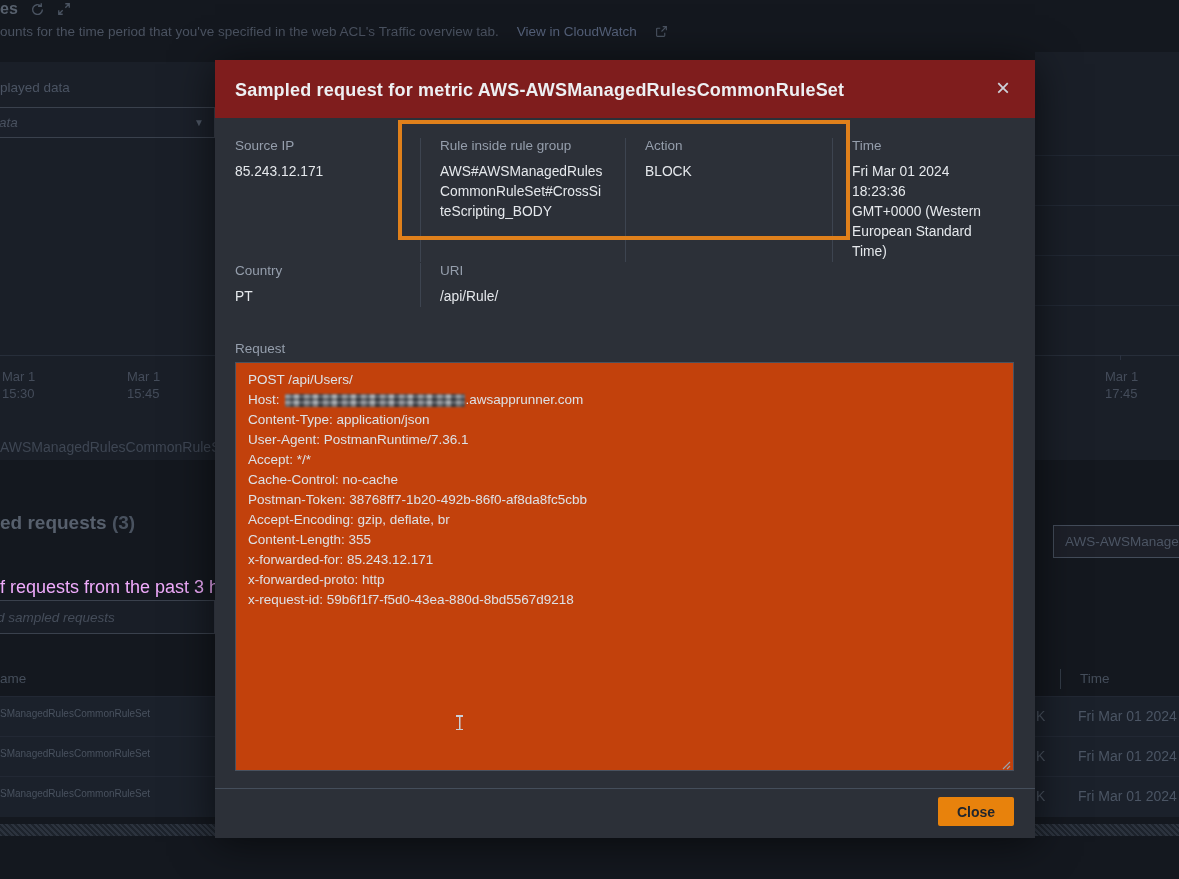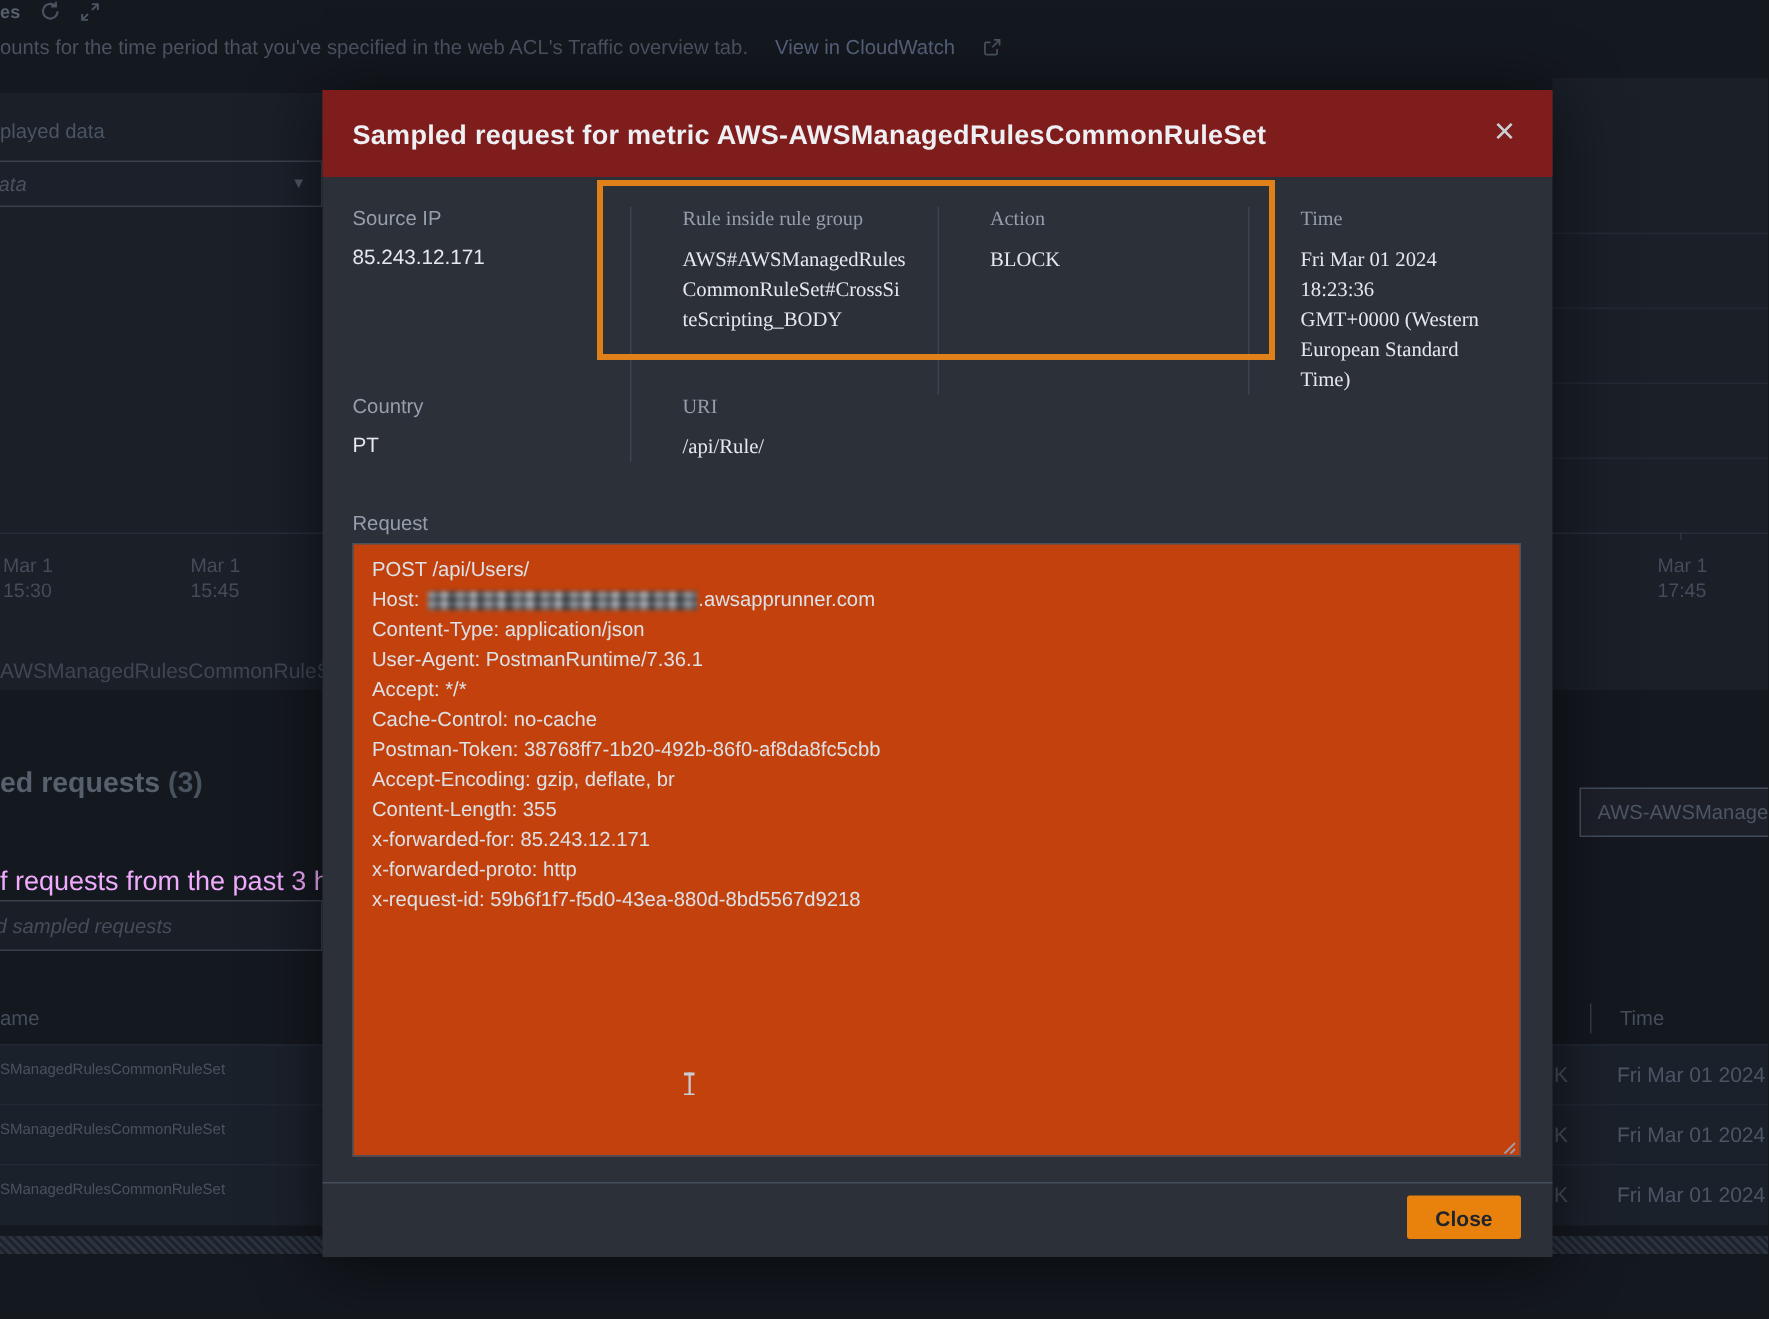--- a/index.html
+++ b/index.html
@@ -7,21 +7,21 @@
     position:relative; width:1179px; height:879px; overflow:hidden;
     background:#14181f;
     font-family:"Liberation Sans","DejaVu Sans",sans-serif;
     -webkit-font-smoothing:antialiased;
   }
   .abs { position:absolute; }
   .dots { background-image:radial-gradient(rgba(255,255,255,0.028) 1px, transparent 1.2px); background-size:4px 4px; }
 
   
   .bg-title-row { left:0; top:0; display:flex; align-items:center; gap:12px; color:#57606d; }
-  .bg-title-frag { font-size:12px; font-weight:bold; letter-spacing:.2px; }
+  .bg-title-frag { font-size:16px; font-weight:bold; letter-spacing:.2px; }
   .bg-icon { color:#4a5361; display:inline-flex; }
   .bg-desc { left:0; top:24px; font-size:13.5px; color:#4a5260; display:flex; align-items:center; gap:18px; white-space:nowrap; }
   .bg-link { color:#55617a; }
 
   .bg-left-panel { left:0; top:62px; width:215px; height:398px; background:#1a1f28; }
   .bg-dd-label { left:0; top:18px; font-size:13.5px; color:#4b5463; }
   .bg-select { left:-12px; top:45px; width:227px; height:31px; box-sizing:border-box;
     border:1px solid #3a414d; background:#1b202a; display:flex; align-items:center;
     padding:0 10px 0 10px; font-size:13.5px; font-style:italic; color:#49515f; }
   .bg-select .caret { margin-left:auto; font-style:normal; font-size:10px; color:#4d5664; }
@@ -63,21 +63,21 @@
   .modal-title { left:20px; top:20px; font-size:18px; font-weight:bold; color:#edeff2; letter-spacing:.2px; }
   .close-x { top:14px; right:18px; width:28px; height:28px; display:flex; align-items:center; justify-content:center;
     font-size:24px; color:#ccd1d8; cursor:pointer; line-height:1; }
 
   .fields-row { left:20px; width:780px; display:grid; }
   .fields-row1 { top:78px; grid-template-columns:185px 205px 207px 183px; }
   .fields-row2 { top:203px; grid-template-columns:185px 595px; }
   .field { padding-right:12px; box-sizing:border-box; }
   .fields-row1 .field { min-height:104px; }
   .fields-row2 .field { min-height:42px; }
-  .field + .field { border-left:1px solid #3d4450; padding-left:34px;font-family:Liberation Serif, serif; }
+  .field + .field { border-left:1px solid #3d4450; padding-left:19px; }
   .flabel { font-size:13.5px; color:#959eac; margin:0 0 9px 0; }
   .fvalue { font-size:13.8px; color:#e5e8ec; line-height:20px; white-space:pre-line; }
 
   .annot { left:183px; top:60px; width:452px; height:120px; box-sizing:border-box;
     border:4px solid #e0801b; z-index:4; pointer-events:none; }
 
   .req-label { left:20px; top:281px; font-size:13.5px; color:#959eac; }
   .req-box { left:20px; top:302px; width:779px; height:409px; box-sizing:border-box;
     background:#c2410c; border:1px solid #49525f; padding:7px 12px; overflow:hidden;
     font-size:13.5px; line-height:20px; color:#dde1e6; cursor:text; }

